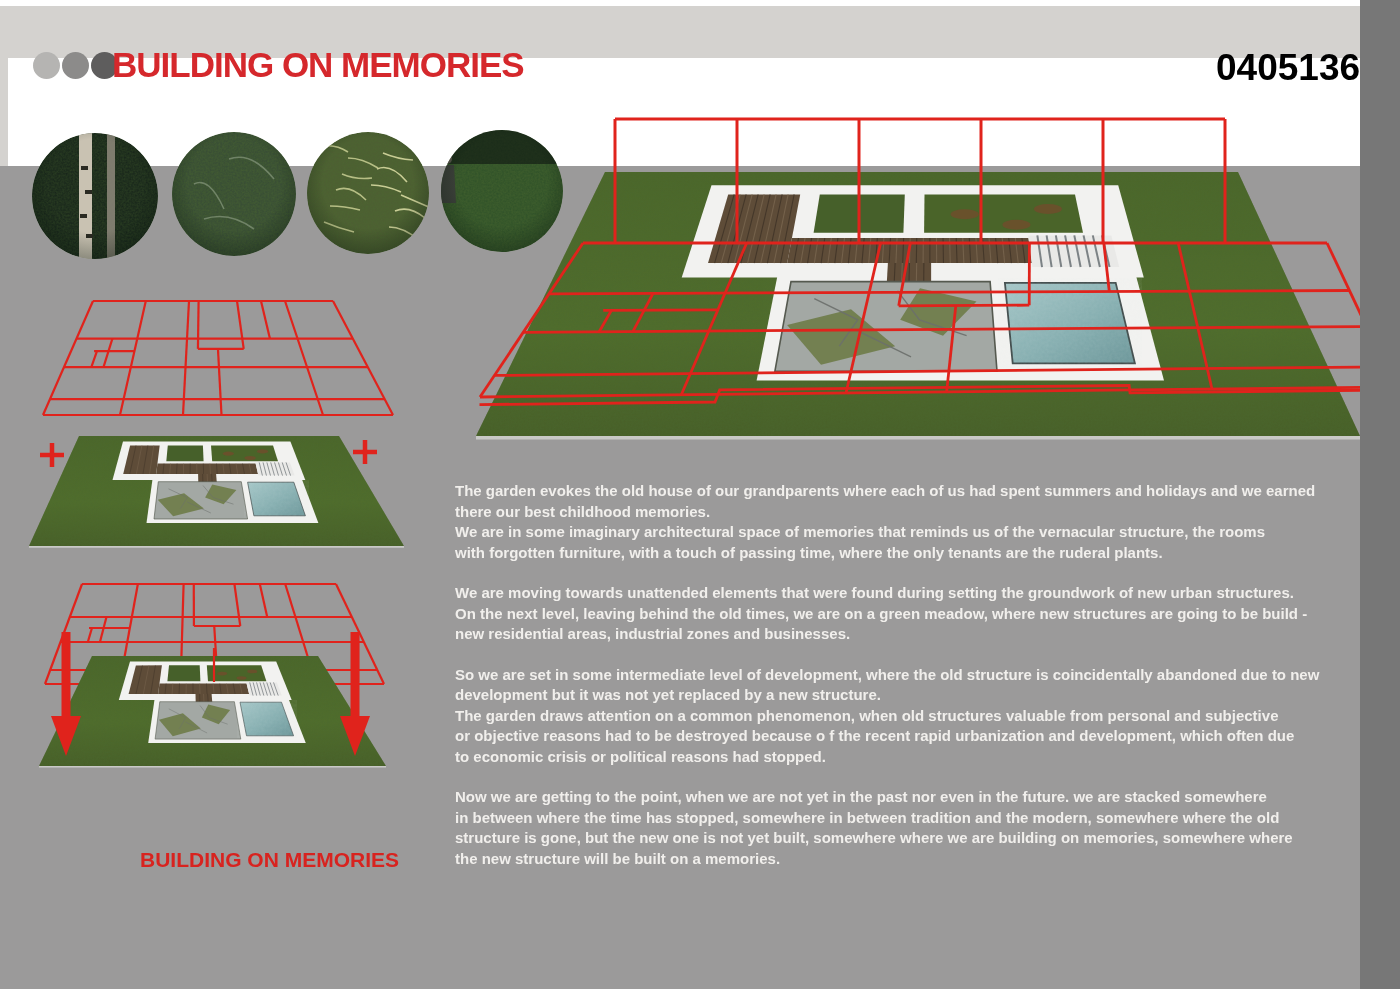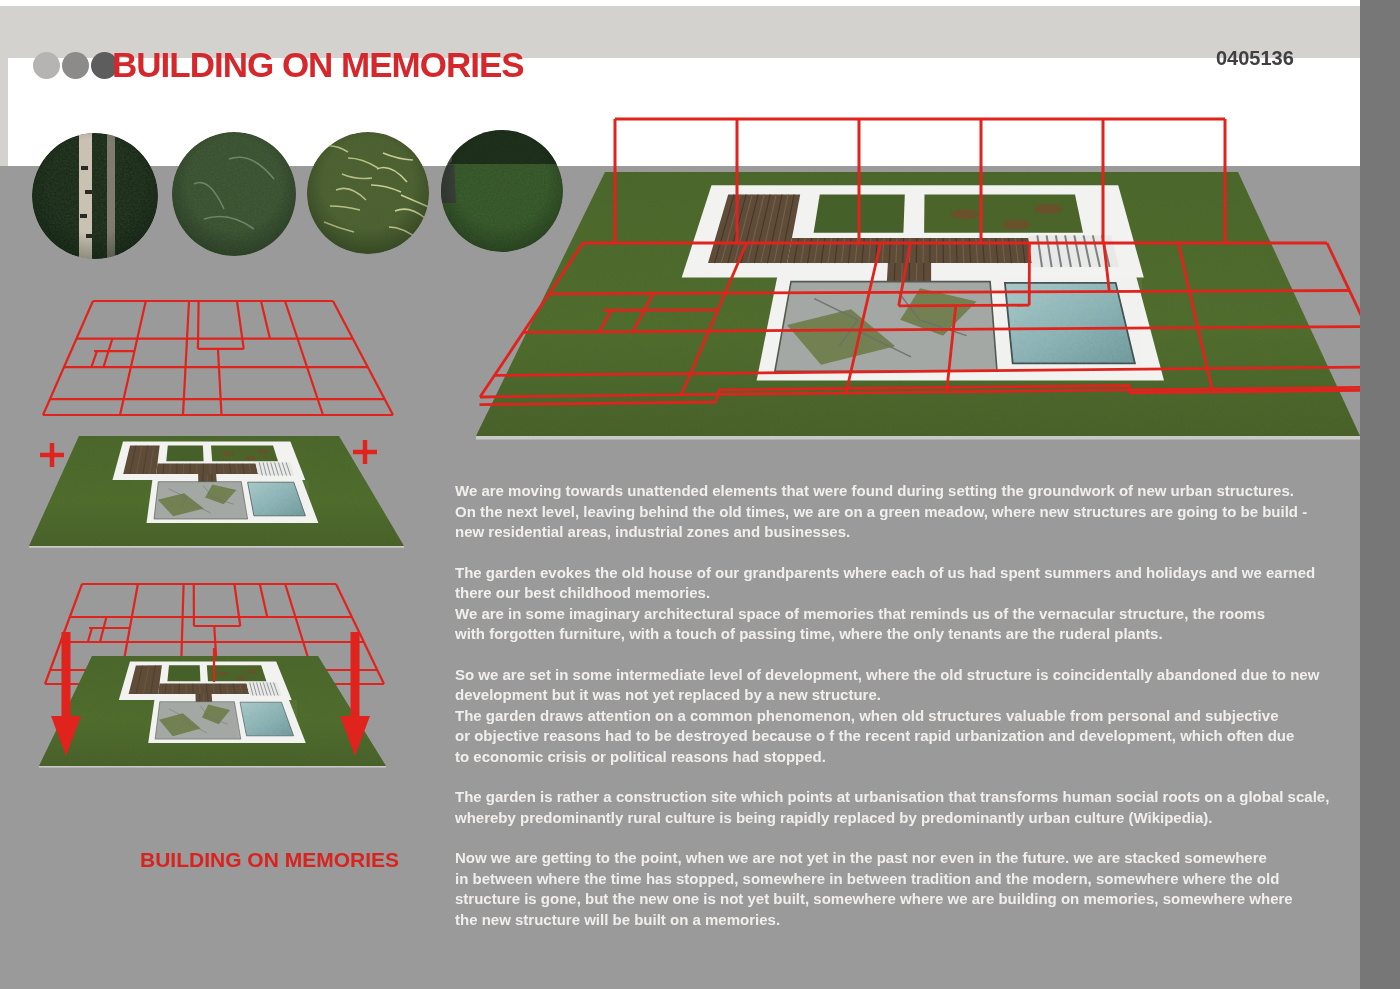--- a/index.html
+++ b/index.html
@@ -7,21 +7,21 @@
          font-family:"Liberation Sans",sans-serif;}
   .strip-top{position:absolute;left:0;top:0;width:1400px;height:6px;background:#ffffff;}
   .band-gray{position:absolute;left:0;top:6px;width:1400px;height:52px;background:#d4d2cf;}
   .edge-left{position:absolute;left:0;top:58px;width:8px;height:108px;background:#d4d2cf;}
   .band-white{position:absolute;left:8px;top:58px;width:1392px;height:108px;background:#ffffff;}
   .dots{position:absolute;left:33px;top:52px;height:27px;}
   .dot{display:inline-block;width:27px;height:27px;border-radius:50%;margin-right:2px;vertical-align:top;}
   .dot1{background:#b5b4b2;} .dot2{background:#8c8b8a;} .dot3{background:#5e5d5d;}
   #title{position:absolute;left:112px;top:45px;margin:0;font-size:35px;font-weight:700;
          letter-spacing:-1px;color:#d5282c;white-space:nowrap;}
-  #projnum{position:absolute;left:1216px;top:47px;font-size:20px;font-weight:700;color:#404040;}
+  #projnum{position:absolute;left:1216px;top:47px;font-size:37px;font-weight:700;color:#000000;}
   #photos{position:absolute;left:28px;top:128px;}
   #bigrender{position:absolute;left:455px;top:105px;}
   #diag1{position:absolute;left:20px;top:292px;}
   #diag2{position:absolute;left:22px;top:425px;}
   #diag3{position:absolute;left:22px;top:570px;}
   #caption{position:absolute;left:140px;top:848px;font-size:21px;font-weight:700;color:#d8231f;white-space:nowrap;}
   #article{position:absolute;left:455px;top:481px;width:920px;color:#f1efec;}
   #article p{margin:0 0 20px 0;font-size:15px;font-weight:700;line-height:20.5px;white-space:pre-line;}
   svg{display:block;}
 </style>
@@ -454,32 +454,30 @@
         <g>
           <rect x="328.5" y="62" width="9" height="86" fill="#e0231c"></rect>
           <polygon points="318,146 348,146 333,186" fill="#e0231c"></polygon>
         </g>
       </svg>
     </div>
 
   <div id="caption">BUILDING ON MEMORIES</div>
 
   <div id="article">
-    <p>We are moving towards unattended elements that were found during setting the groundwork of new urban structures.
-On the next level, leaving behind the old times, we are on a green meadow, where new structures are going to be build -
-new residential areas, industrial zones and businesses.</p>
     <p>The garden evokes the old house of our grandparents where each of us had spent summers and holidays and we earned
 there our best childhood memories.
 We are in some imaginary architectural space of memories that reminds us of the vernacular structure, the rooms
 with forgotten furniture, with a touch of passing time, where the only tenants are the ruderal plants.</p>
+    <p>We are moving towards unattended elements that were found during setting the groundwork of new urban structures.
+On the next level, leaving behind the old times, we are on a green meadow, where new structures are going to be build -
+new residential areas, industrial zones and businesses.</p>
     <p>So we are set in some intermediate level of development, where the old structure is coincidentally abandoned due to new
 development but it was not yet replaced by a new structure.
 The garden draws attention on a common phenomenon, when old structures valuable from personal and subjective
 or objective reasons had to be destroyed because o  f the recent rapid urbanization and development, which often due
 to economic crisis or political reasons had stopped.</p>
-    <p>The garden is rather a construction site which points at urbanisation that transforms human social roots on a global scale,
-whereby predominantly rural culture is being rapidly replaced by predominantly urban culture (Wikipedia).</p>
     <p>Now we are getting to the point, when we are not yet in the past nor even in the future. we are stacked somewhere
 in between where the time has stopped, somewhere in between tradition and the modern, somewhere where the old
 structure is gone, but the new one is not yet built, somewhere where we are building on memories, somewhere where
 the new structure will be built on a memories.</p>
   </div>
 </div>
 
 </body></html>

